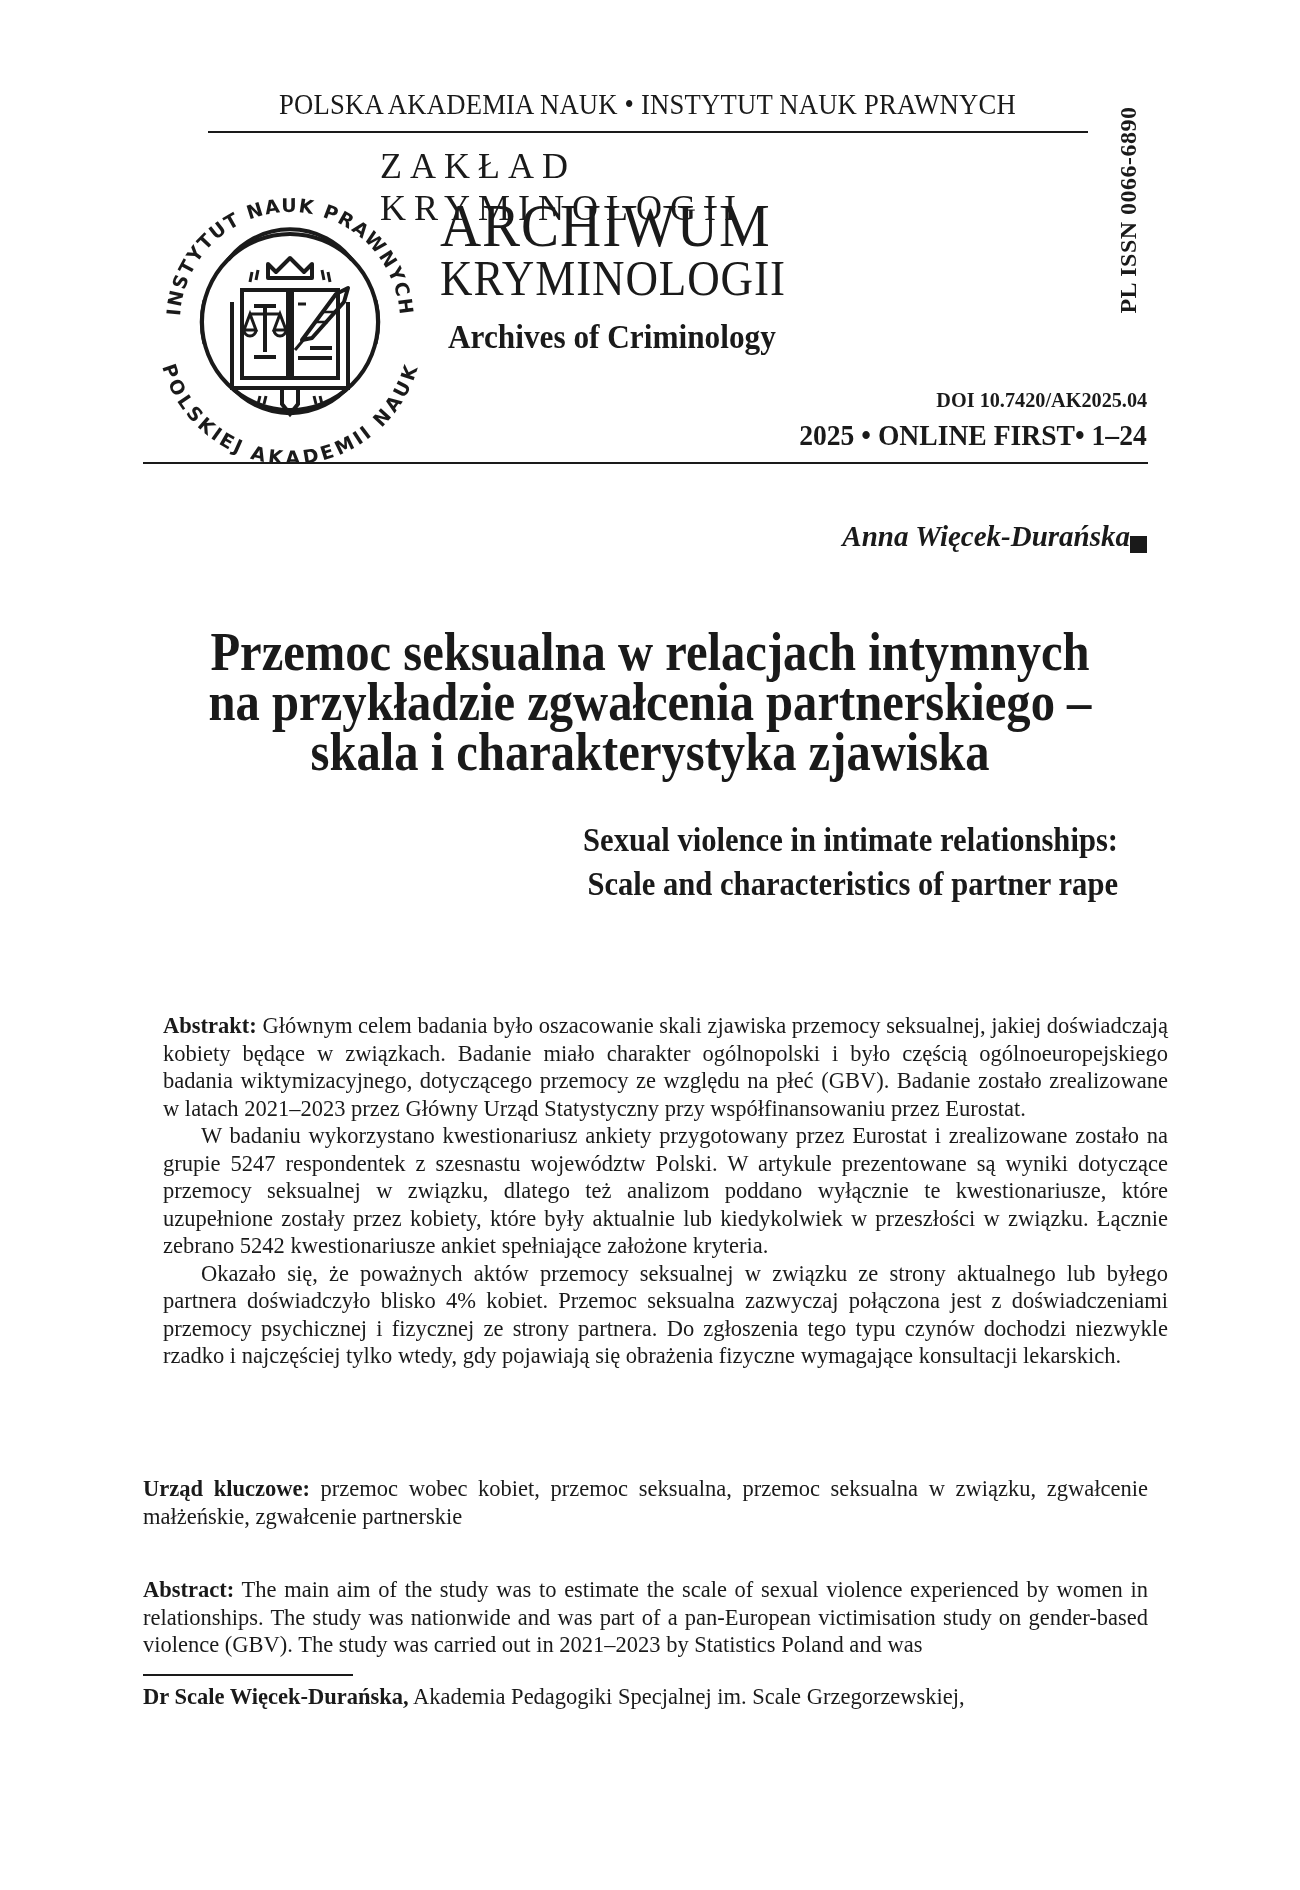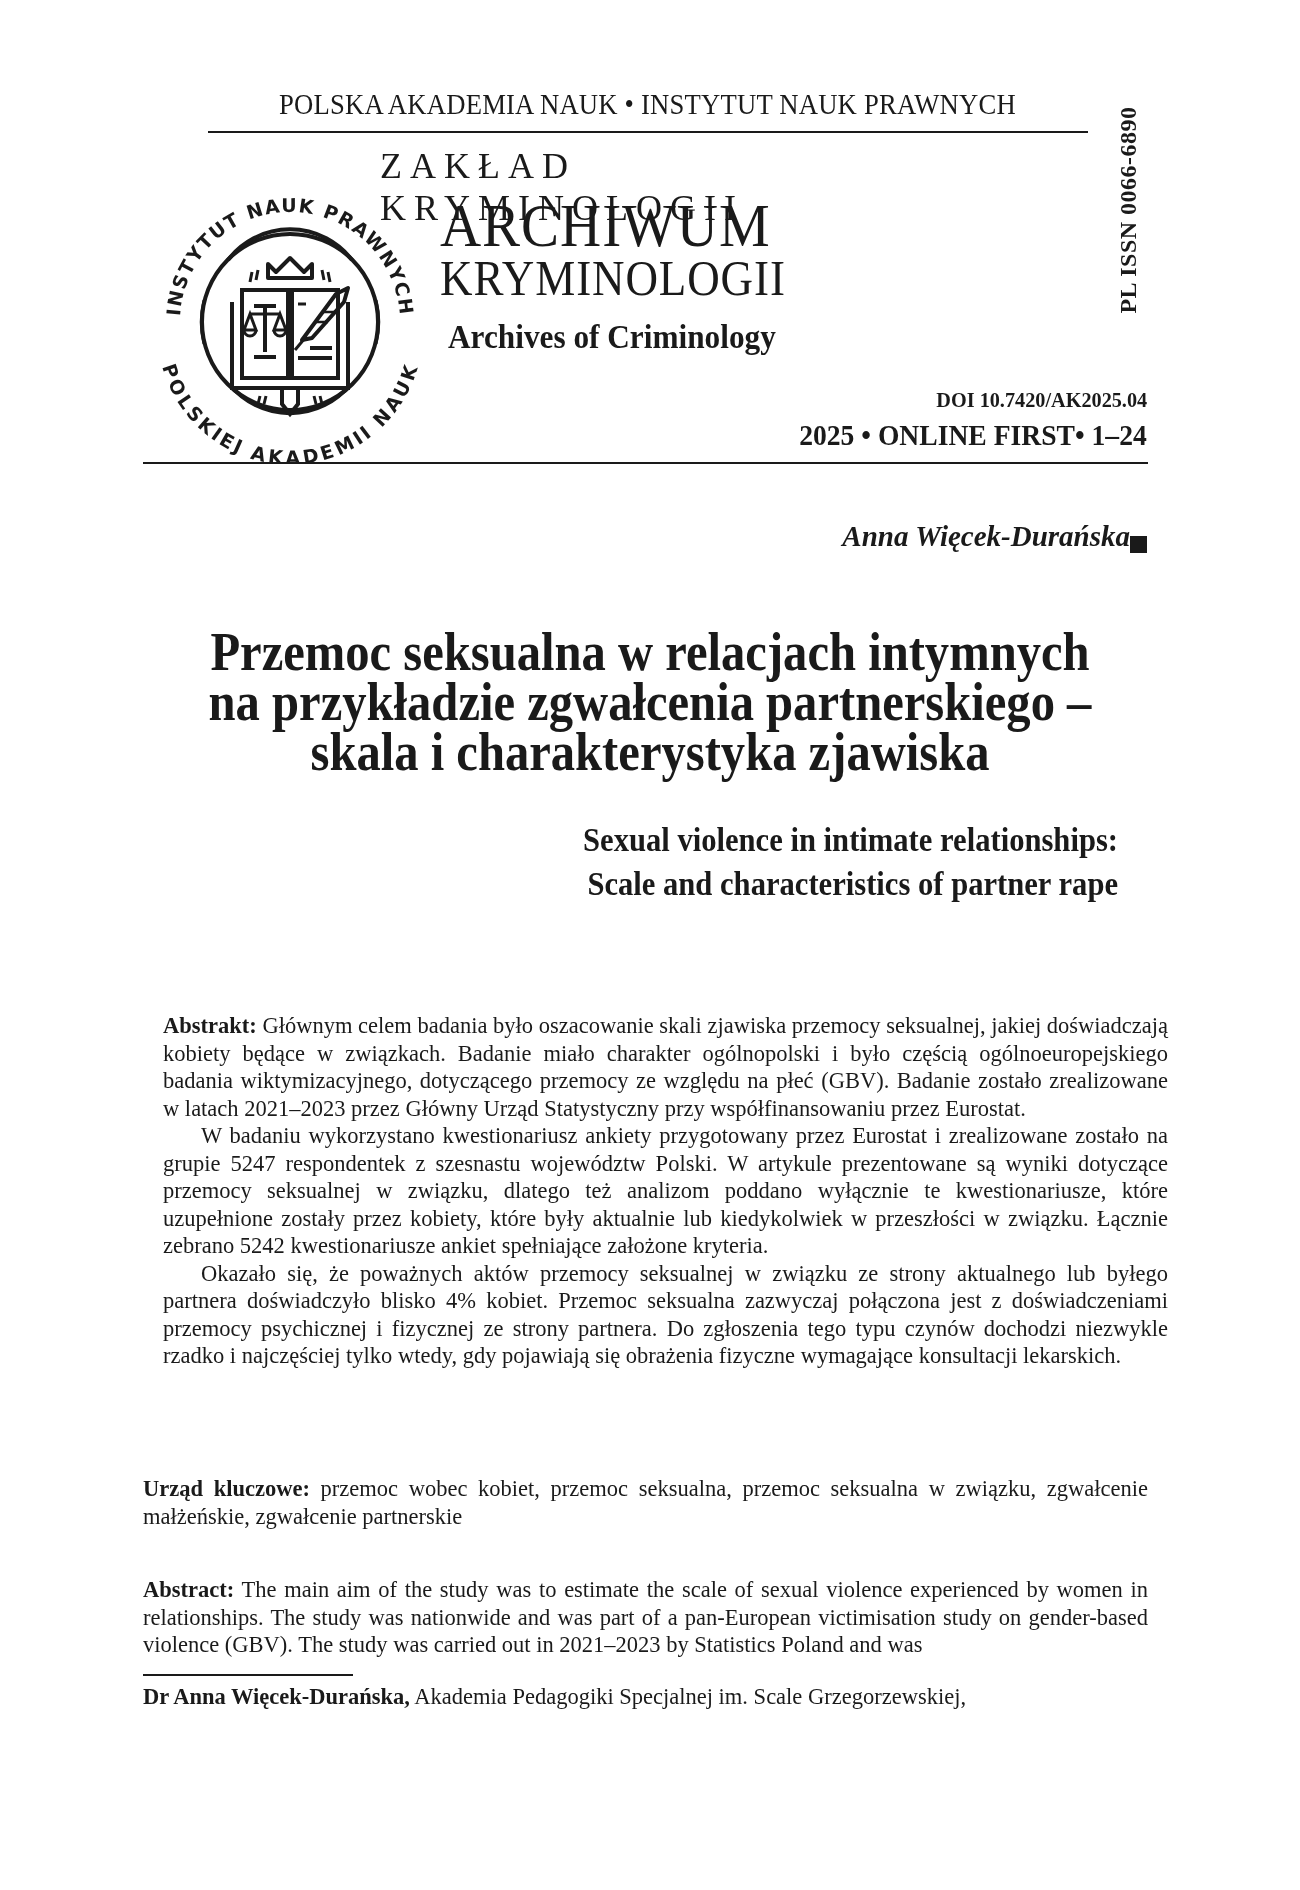--- a/index.html
+++ b/index.html
@@ -142,14 +142,14 @@
 <div class="abs body-text keywords">
   <p><b>Urząd kluczowe:</b> <span>przemoc wobec kobiet, przemoc seksualna, przemoc seksualna w związku, zgwałcenie małżeńskie, zgwałcenie partnerskie</span></p>
 </div>
 
 <div class="abs body-text abstract-en">
   <p><b>Abstract:</b> <span>The main aim of the study was to estimate the scale of sexual violence experienced by women in relationships. The study was nationwide and was part of a pan-European victimisation study on gender-based violence (GBV). The study was carried out in 2021–2023 by Statistics Poland and was</span></p>
 </div>
 
 <div class="abs foot-rule"></div>
 <div class="abs foot">
-  <p><b>Dr Anna Więcek-Durańska,</b> <span>Akademia Pedagogiki Specjalnej im. Scale Grzegorzewskiej,</span></p>
+  <p><b>Dr Scale Więcek-Durańska,</b> <span>Akademia Pedagogiki Specjalnej im. Scale Grzegorzewskiej,</span></p>
 </div>
 
 </body></html>

